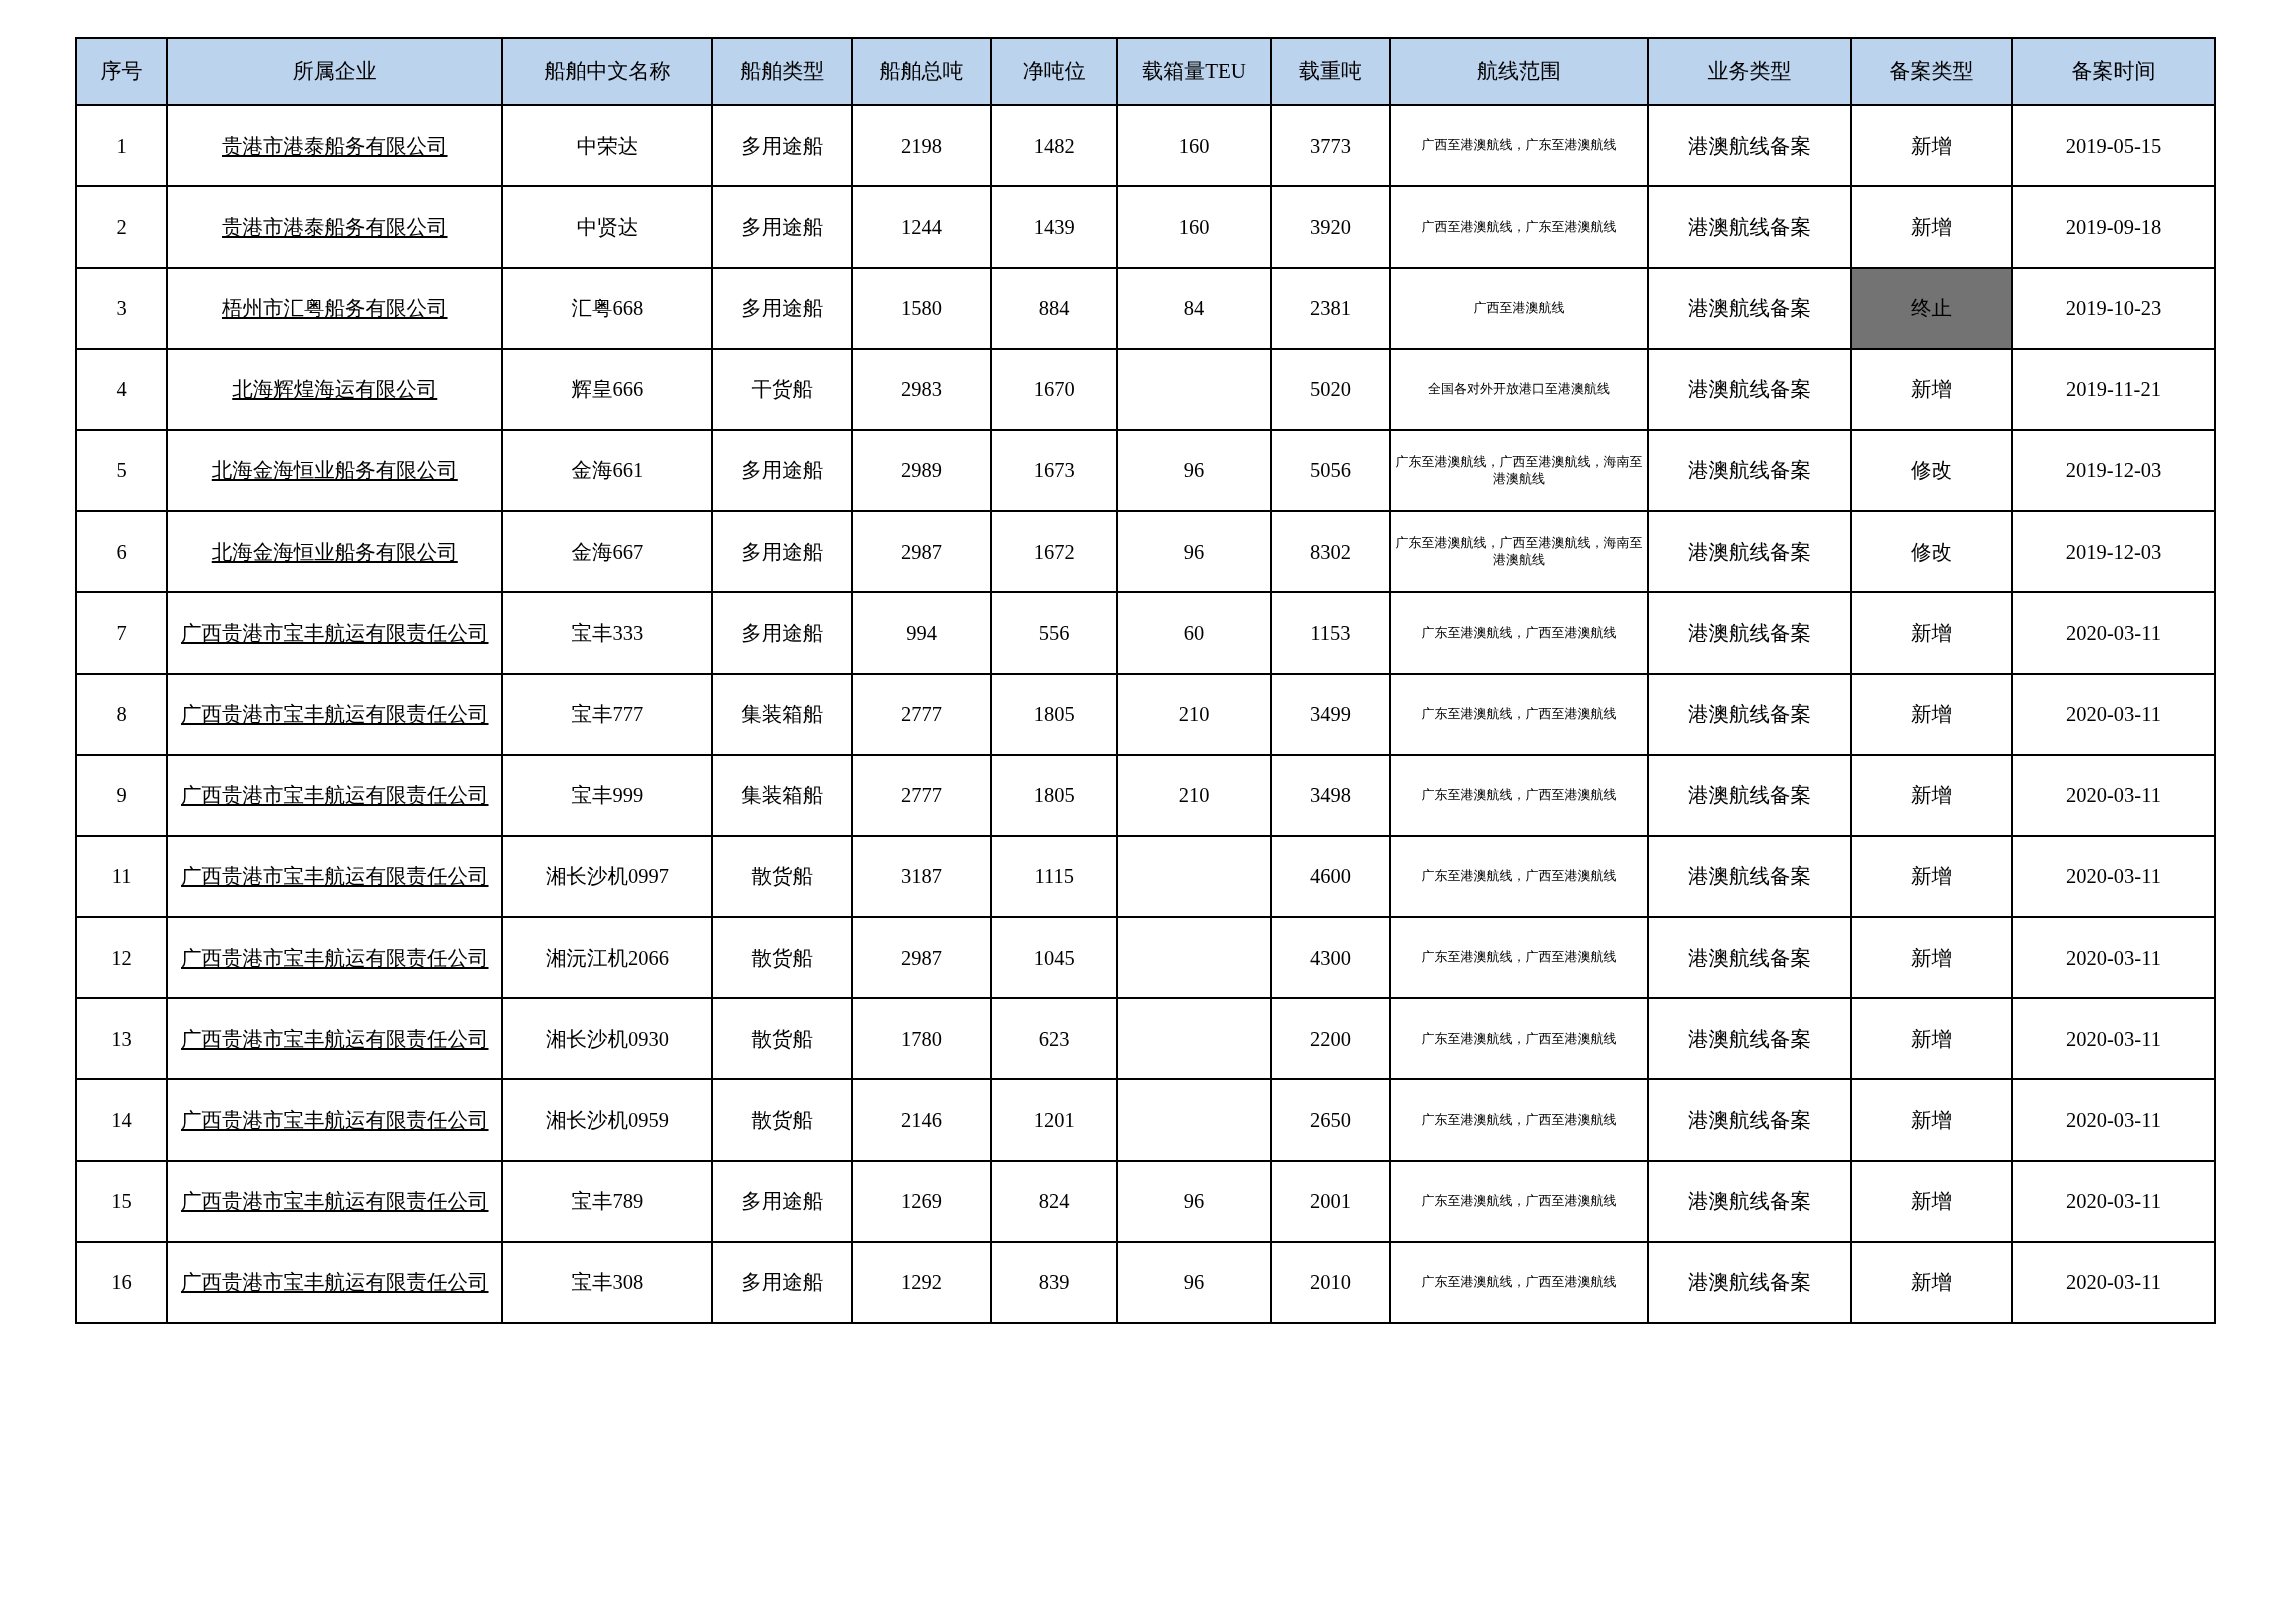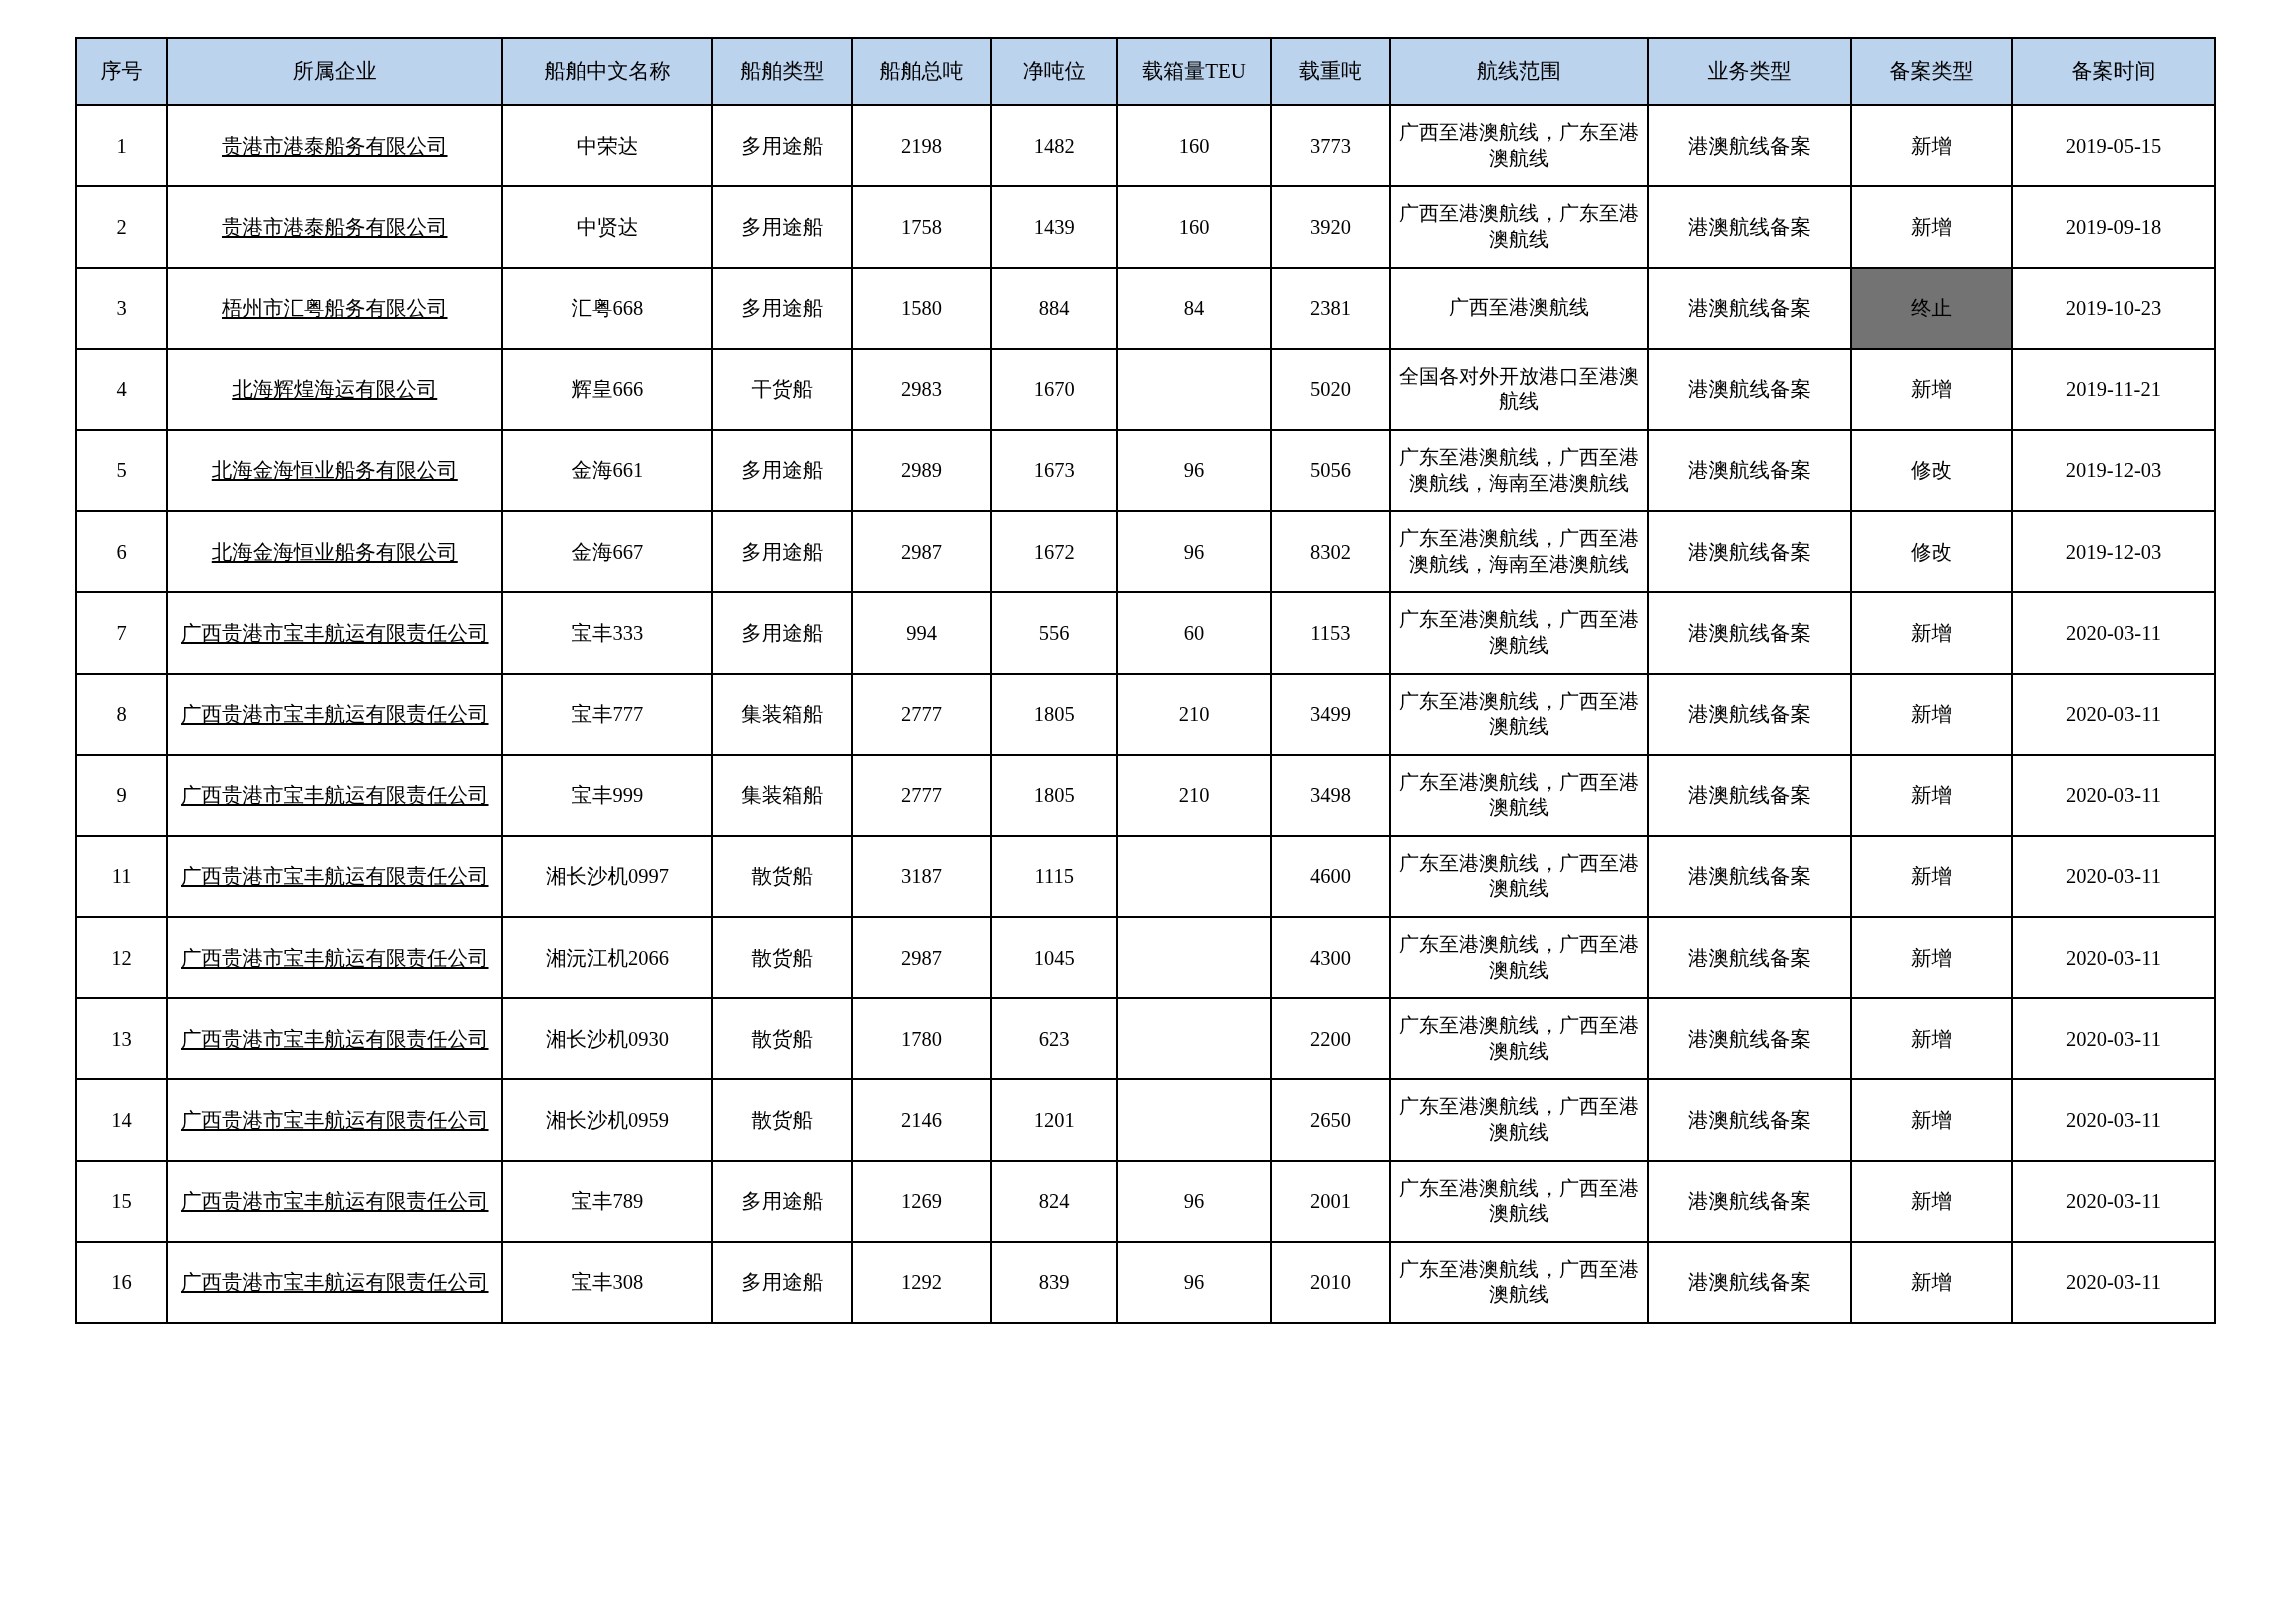--- a/index.html
+++ b/index.html
@@ -40,21 +40,21 @@
     height: 57px;
     font-size: 21px;
   }
   tbody td {
     height: 71px;
   }
   td.num { text-align: center; }
   td.company { text-align: center; text-decoration: underline; }
   td.route {
     text-align: center;
-    font-size: 20px;
+    font-size: 13px;
     overflow: hidden;
   }
   td.value { text-align: center; }
   .hl-terminate {
     background: #737373;
   }
   
   col.c-seq     { width: 89px; }
   col.c-company { width: 327px; }
   col.c-name    { width: 205px; }
@@ -123,21 +123,21 @@
           </td>
         <td>港澳航线备案</td>
         <td>新增</td>
         <td>2019-05-15</td>
       </tr>
       <tr>
         <td class="num">2</td>
         <td class="company">贵港市港泰船务有限公司</td>
         <td>中贤达</td>
         <td>多用途船</td>
-        <td class="value">1758</td>
+        <td class="value">1244</td>
         <td class="value">1439</td>
         <td class="value">160</td>
         <td class="value">3920</td>
         <td class="route">
             <span class="clip-route">广西至港澳航线，广东至港澳航线</span>
           </td>
         <td>港澳航线备案</td>
         <td>新增</td>
         <td>2019-09-18</td>
       </tr>

